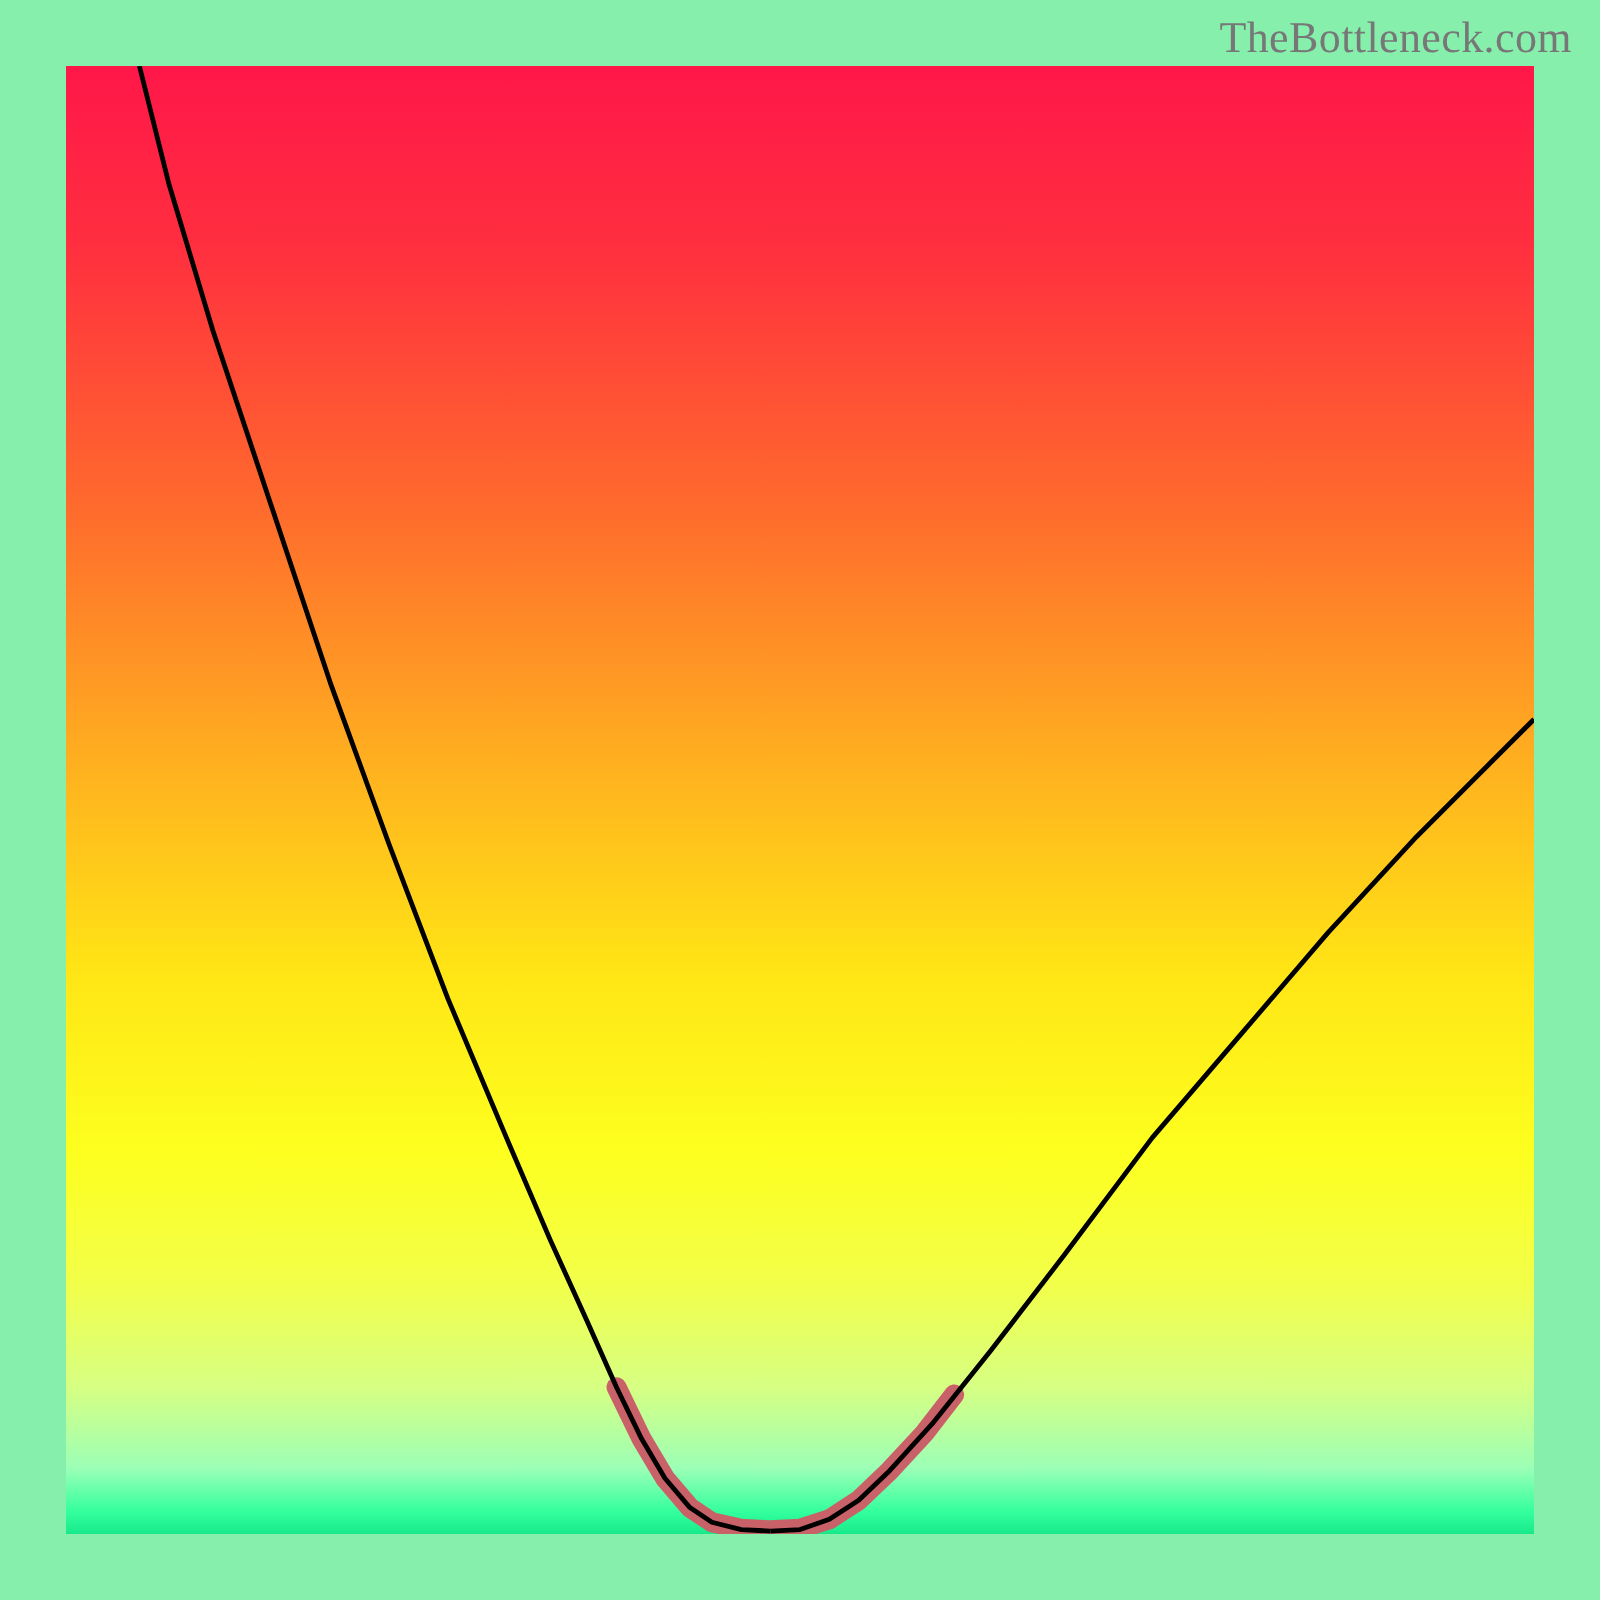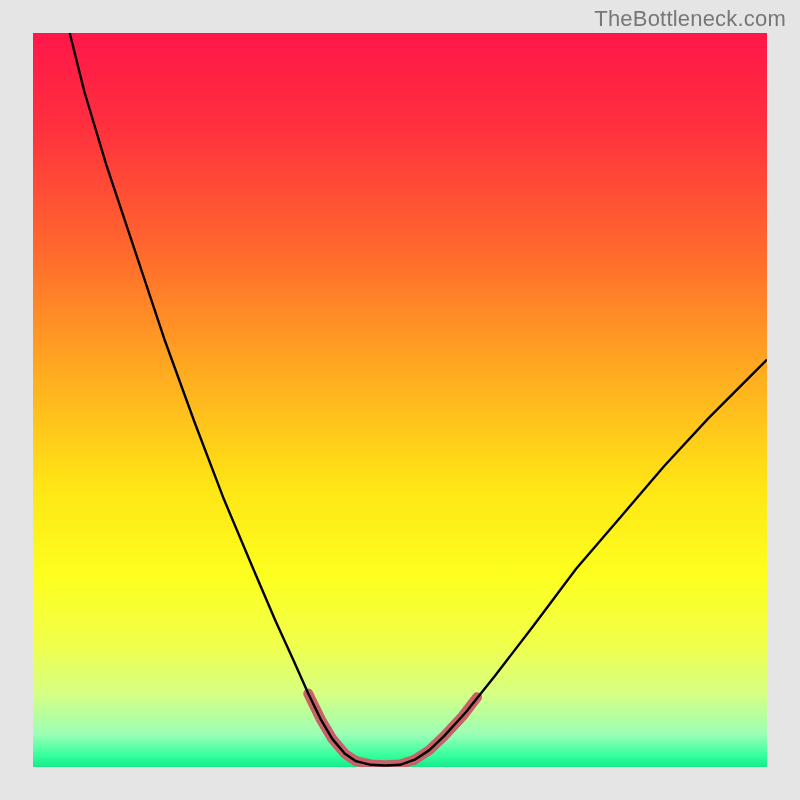--- a/index.html
+++ b/index.html
@@ -7,21 +7,22 @@
     padding: 0;
     width: 800px;
     height: 800px;
     overflow: hidden;
     background: #000;
     font-family: Arial, Helvetica, sans-serif;
   }
   .frame {
     position: absolute;
     inset: 0;
-    background: #e5e5e5;
+    background: #86efac;
+    font-family: Liberation Serif, serif;
   }
   .plot {
     position: absolute;
     left: 33px;
     top: 33px;
     width: 734px;
     height: 734px;
     overflow: hidden;
   }
   .watermark {

